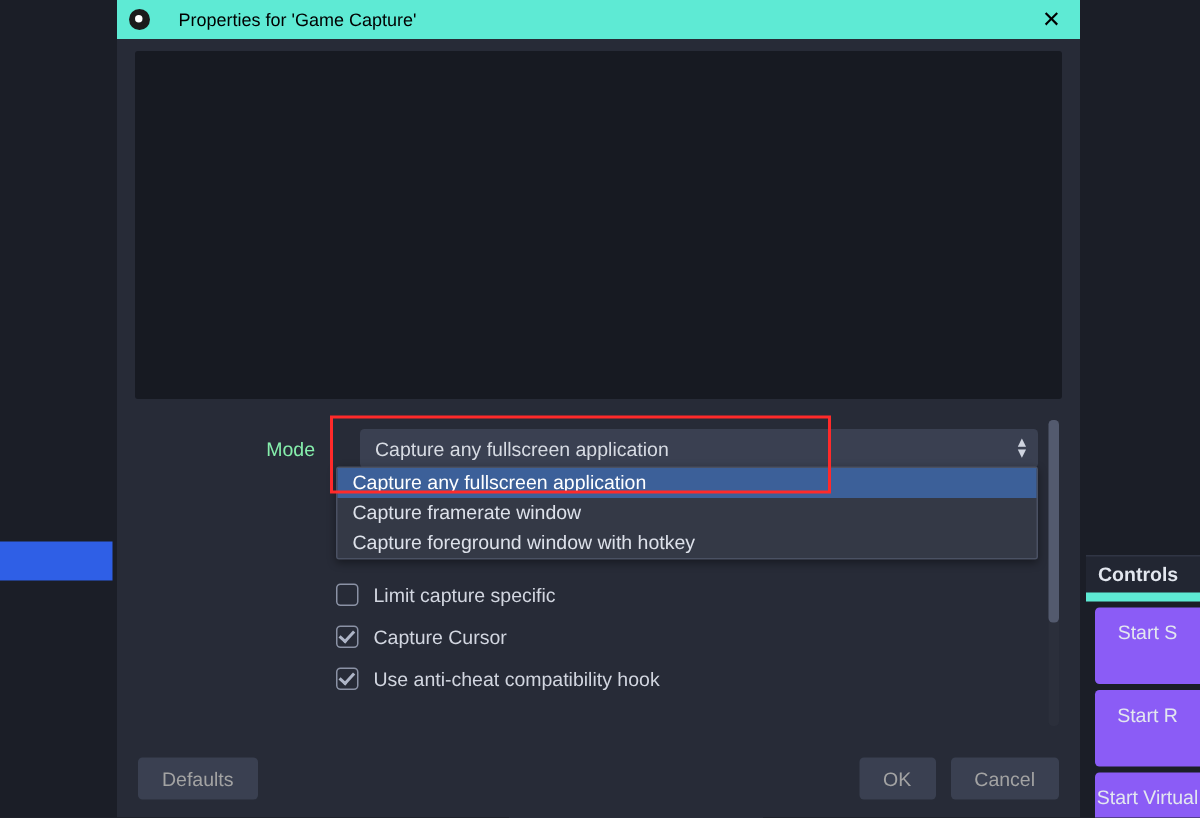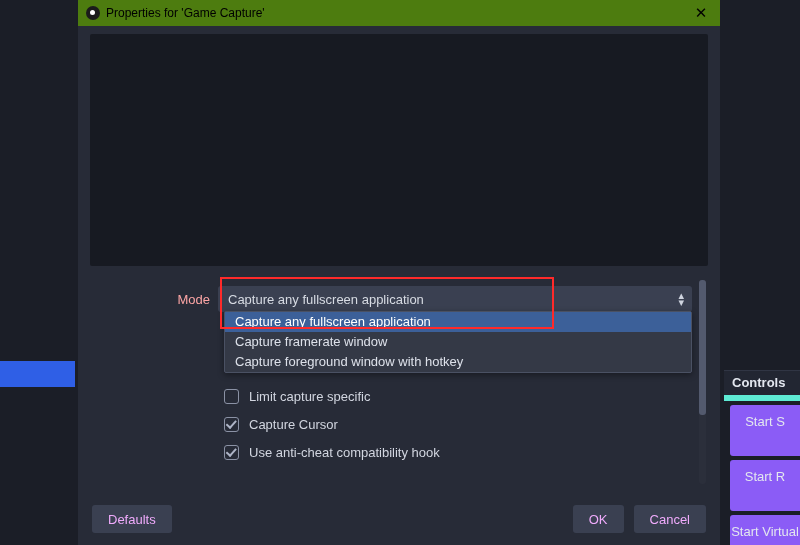--- a/index.html
+++ b/index.html
@@ -75,25 +75,26 @@
     left: 78px;
     top: 0;
     width: 642px;
     height: 545px;
     background: #272b37;
     display: flex;
     flex-direction: column;
   }
   .titlebar {
     height: 26px;
-    background: #4d7c0f;
+    background: #5eead4;
     color: #000;
     display: flex;
     align-items: center;
     padding: 0 4px 0 8px;
+    gap: 13px;
   }
   .titlebar .app-icon {
     width: 14px;
     height: 14px;
     border-radius: 50%;
     background: #1b1b1b;
     display: inline-block;
     margin-right: 6px;
     position: relative;
   }
@@ -152,22 +153,22 @@
 
   .mode-row {
     display: flex;
     align-items: center;
     height: 26px;
     margin-bottom: 6px;
   }
   .mode-row .lbl {
     width: 120px;
     text-align: right;
-    padding-right: 8px;
-    color: #fca5a5;
+    padding-right: 30px;
+    color: #86efac;
   }
   .mode-select {
     flex: 1;
     height: 26px;
     background: #3a4051;
     border-radius: 3px;
     display: flex;
     align-items: center;
     padding: 0 26px 0 10px;
     position: relative;
@@ -251,21 +252,21 @@
 
   .dialog-footer {
     display: flex;
     align-items: center;
     padding: 8px 14px 12px 14px;
     gap: 10px;
   }
   .dialog-footer .spacer { flex: 1; }
   .btn {
     background: #3a4051;
-    color: #f0abfc;
+    color: #a3a3a3;
     border: none;
     height: 28px;
     padding: 0 16px;
     border-radius: 3px;
     font-size: 13px;
     cursor: pointer;
   }
 </style>
 </head>
 <body>

